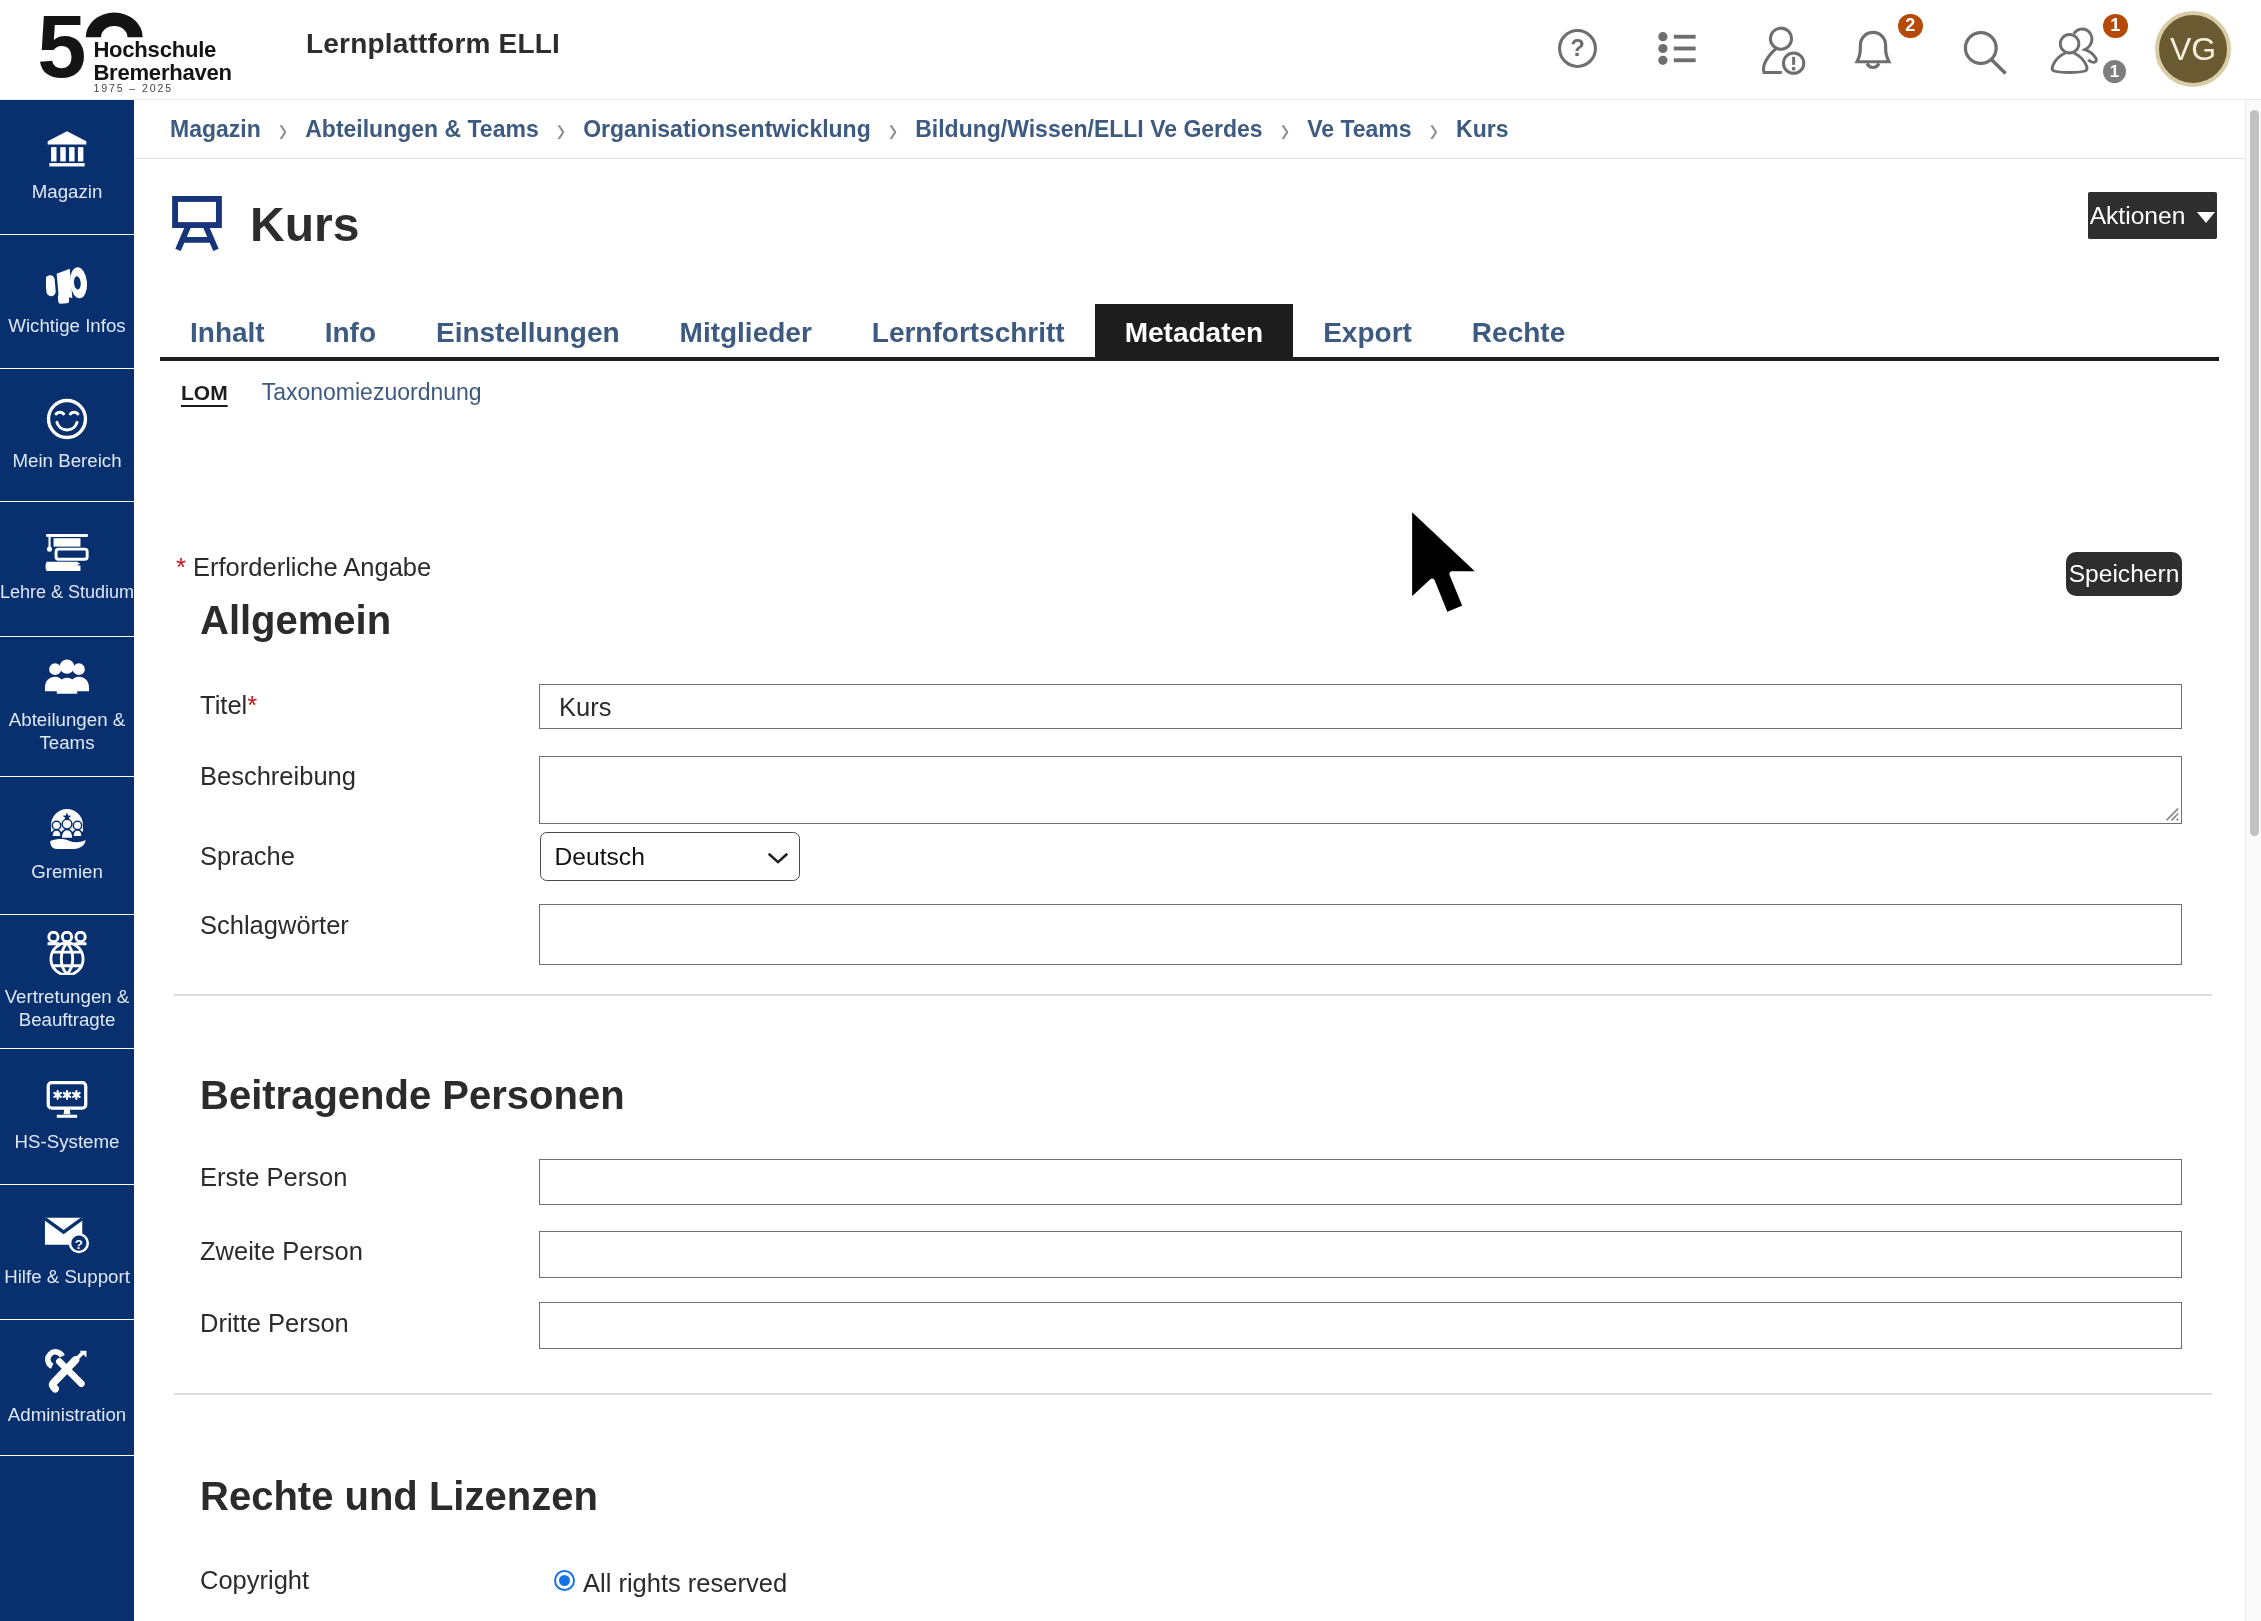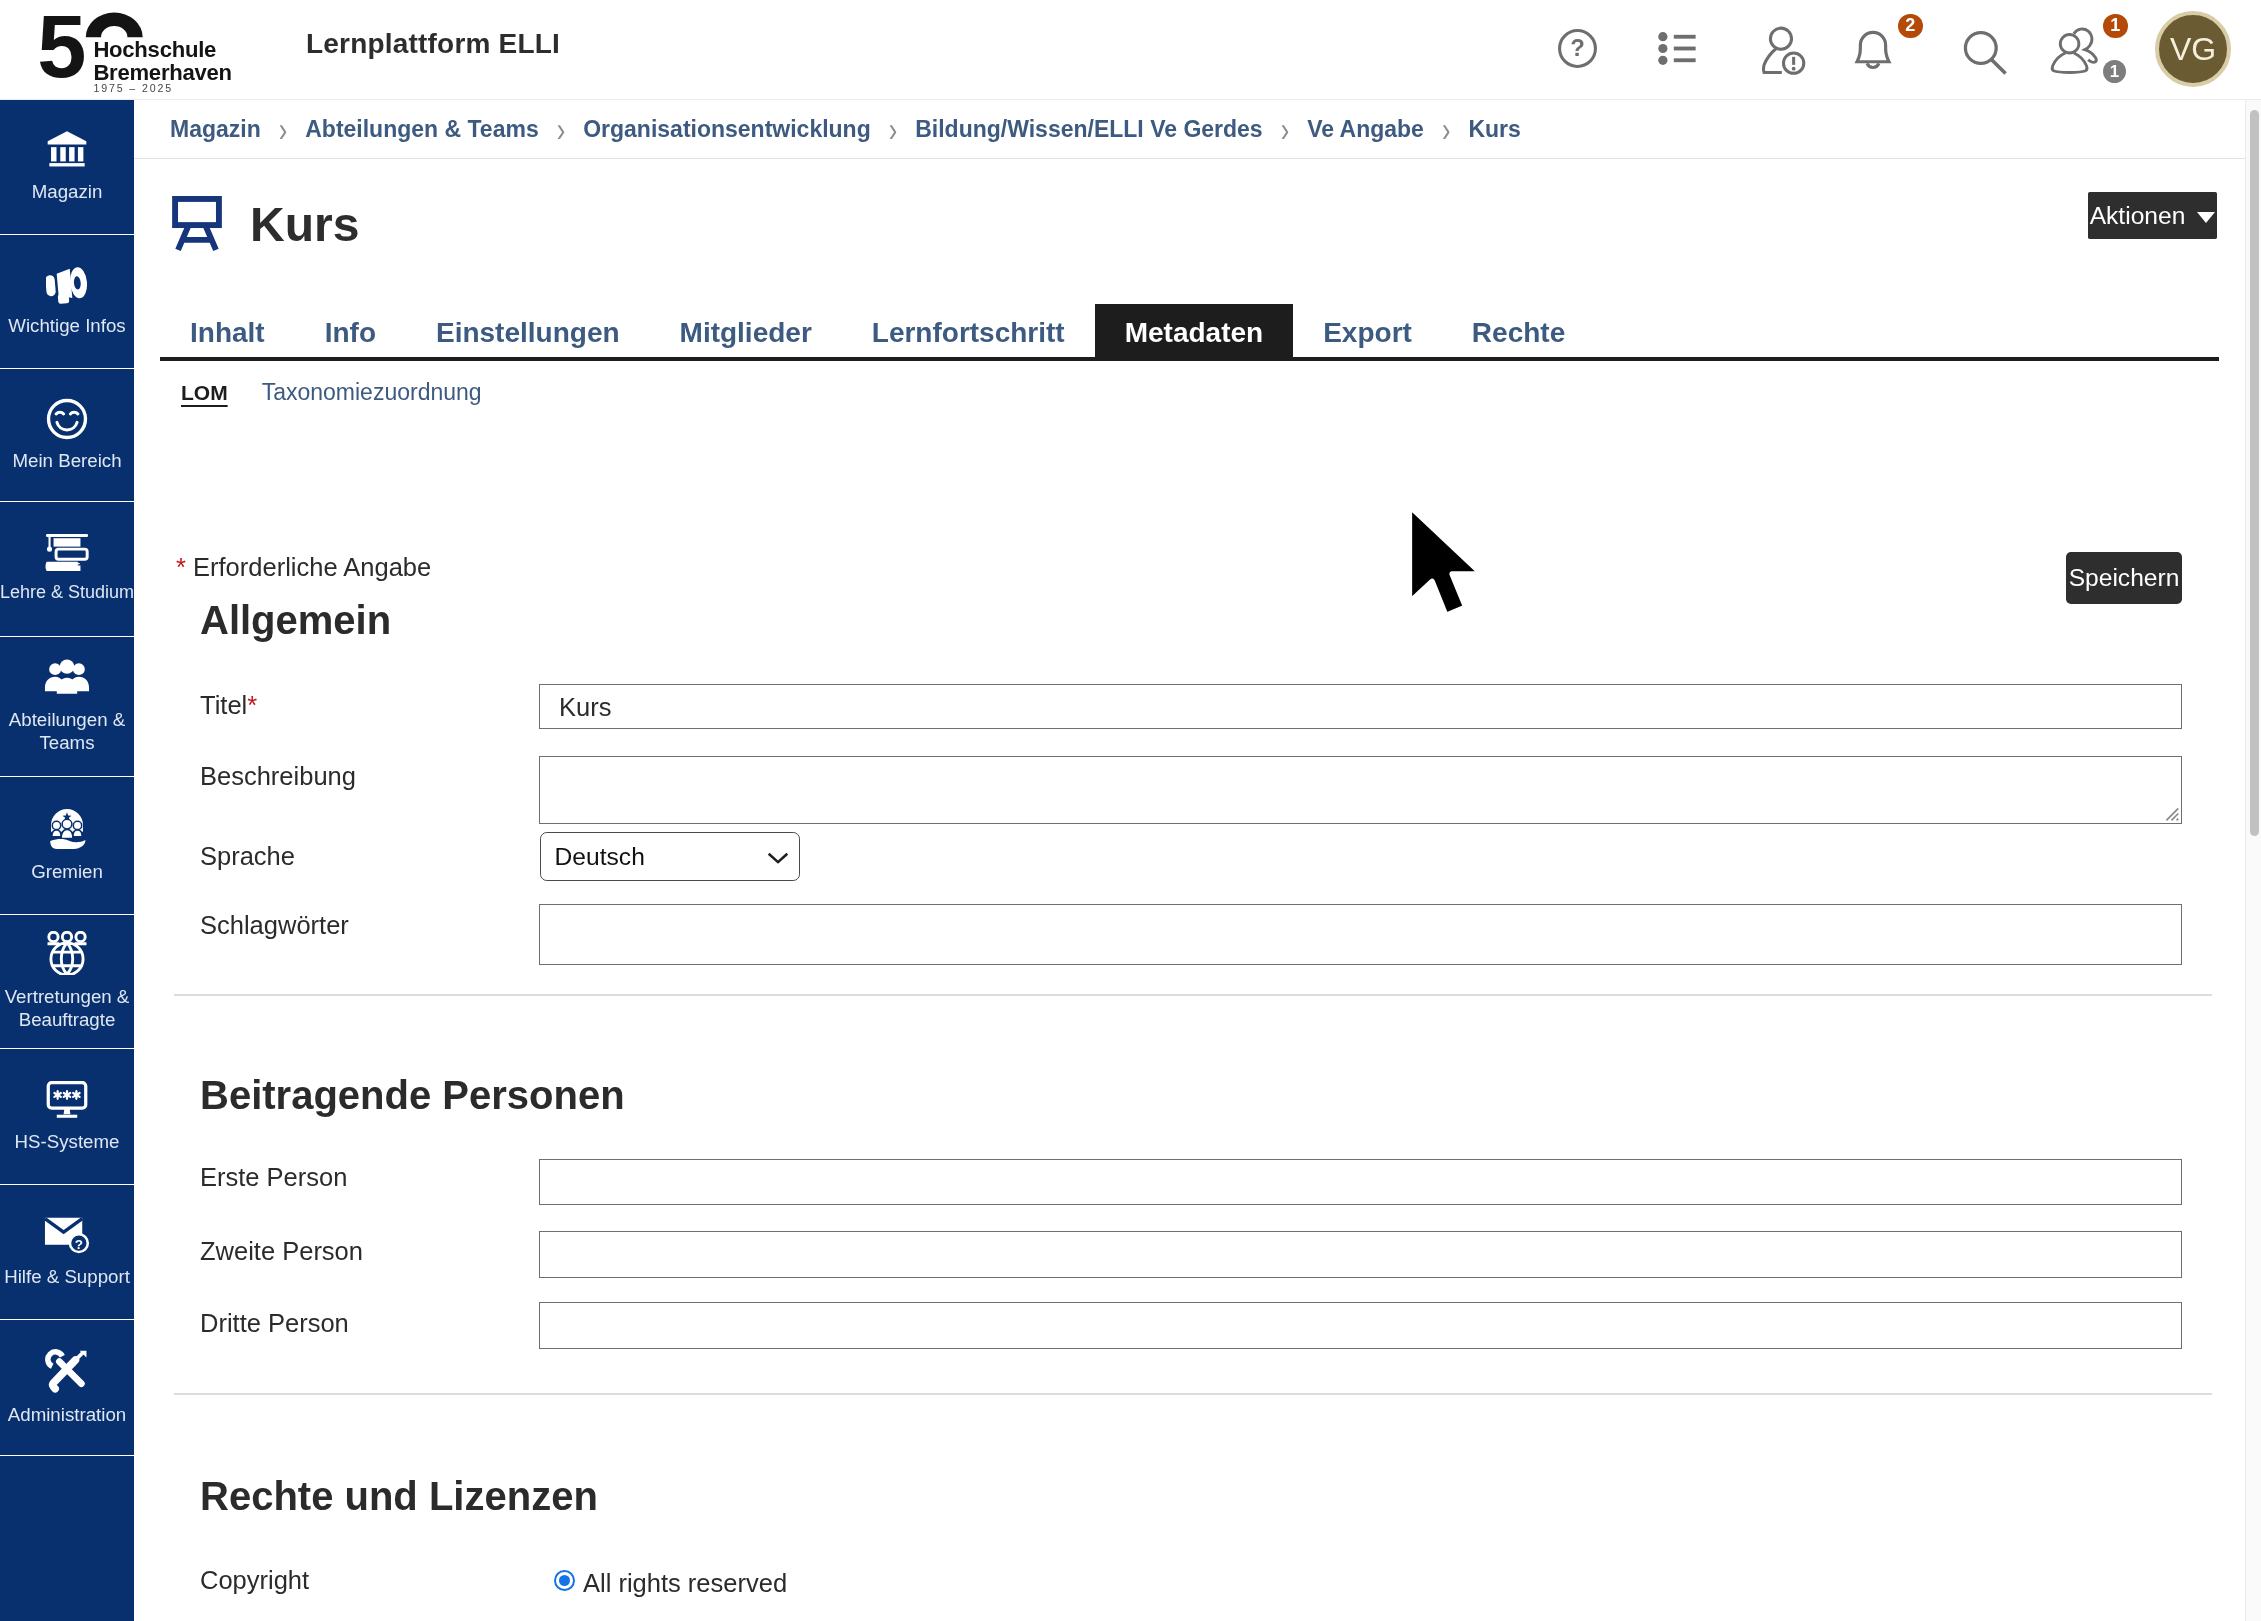--- a/index.html
+++ b/index.html
@@ -40,21 +40,21 @@
   
   #graybar { position:absolute; left:160px; top:444px; width:2060px; height:85px; background:#ededed; display:flex; align-items:center; justify-content:center; gap:14.4px; }
   #graybar .txt { font-size:25.5px; color:#2b2b2b; }
 
   
   .formlabel { position:absolute; left:200px; font-size:25.5px; color:#2b2b2b; }
   .req { color:#c2171c; }
   .inputbox { position:absolute; left:539px; width:1643px; background:#fff; border:1.7px solid #6f6f6f; }
   .sectionhead { position:absolute; left:200px; font-size:40px; font-weight:700; color:#2b2b2b; }
   .hsep { position:absolute; left:174px; width:2038px; height:1.7px; background:#dcdcdc; }
-  #savebtn { position:absolute; left:2066px; top:552px; width:116px; height:52px; background:#2e2e2e; color:#fff; font-size:24.6px; display:flex; align-items:center; justify-content:center; border-radius:5px; }
+  #savebtn { position:absolute; left:2066px; top:552px; width:116px; height:44px; background:#2e2e2e; color:#fff; font-size:24.6px; display:flex; align-items:center; justify-content:center; border-radius:10px; }
   #kursval { position:absolute; left:559px; top:693px; font-size:25.5px; color:#2b2b2b; }
   #select { position:absolute; left:540px; top:832px; width:260px; height:49px; border:1.7px solid #4a4a4a; border-radius:6.8px; background:#fff; display:flex; align-items:center; }
   #select .val { font-size:24.6px; color:#111; margin-left:13.6px; }
   #resize { position:absolute; left:2163px; top:805px; width:17px; height:17px; }
 
   
   #radio { position:absolute; left:554px; top:1570px; width:21px; height:21px; border-radius:50%; border:2.5px solid #1673e6; background:#fff; }
   #radio::after { content:""; position:absolute; left:2.5px; top:2.5px; width:11px; height:11px; background:#1673e6; border-radius:50%; }
 
   
@@ -255,21 +255,21 @@
   <div id="crumbbar">
     <div id="crumbs">
       <span>Magazin</span>
         <span class="sep">›</span>
       <span>Abteilungen &amp; Teams</span>
         <span class="sep">›</span>
       <span>Organisationsentwicklung</span>
         <span class="sep">›</span>
       <span>Bildung/Wissen/ELLI Ve Gerdes</span>
         <span class="sep">›</span>
-      <span>Ve Angabe</span>
+      <span>Ve Teams</span>
         <span class="sep">›</span>
       <span>Kurs</span>
     </div>
   </div>
 
   <div id="titleicon">
     <svg class="abs" style="left:172px; top:196px;" width="50" height="59" viewBox="0 0 59 70">
       <rect x="3.5" y="3.5" width="52" height="31" fill="none" stroke="#16357b" stroke-width="7"></rect>
       <path d="M 19 36 L 7 64 M 40 36 L 52 64 M 11 52 L 48 52" stroke="#16357b" stroke-width="7" fill="none"></path>
     </svg>

